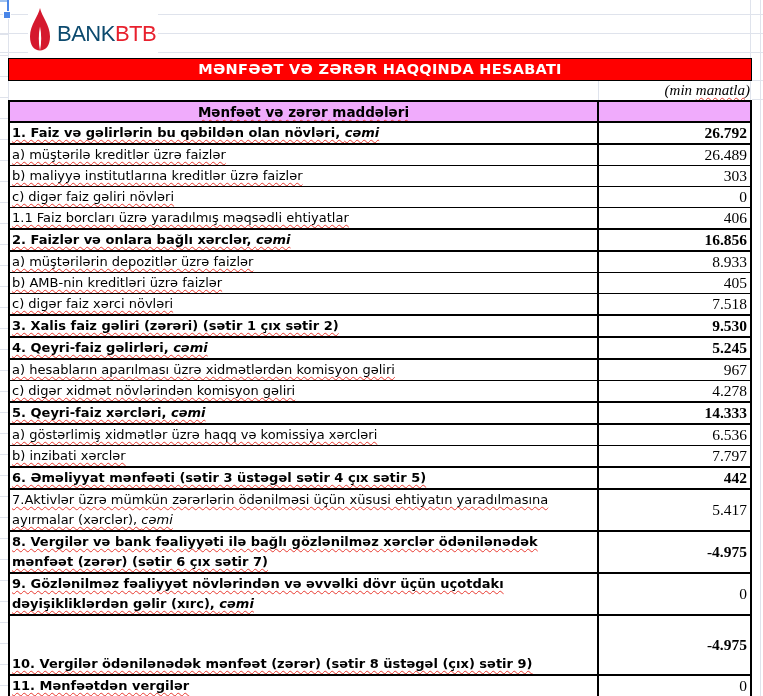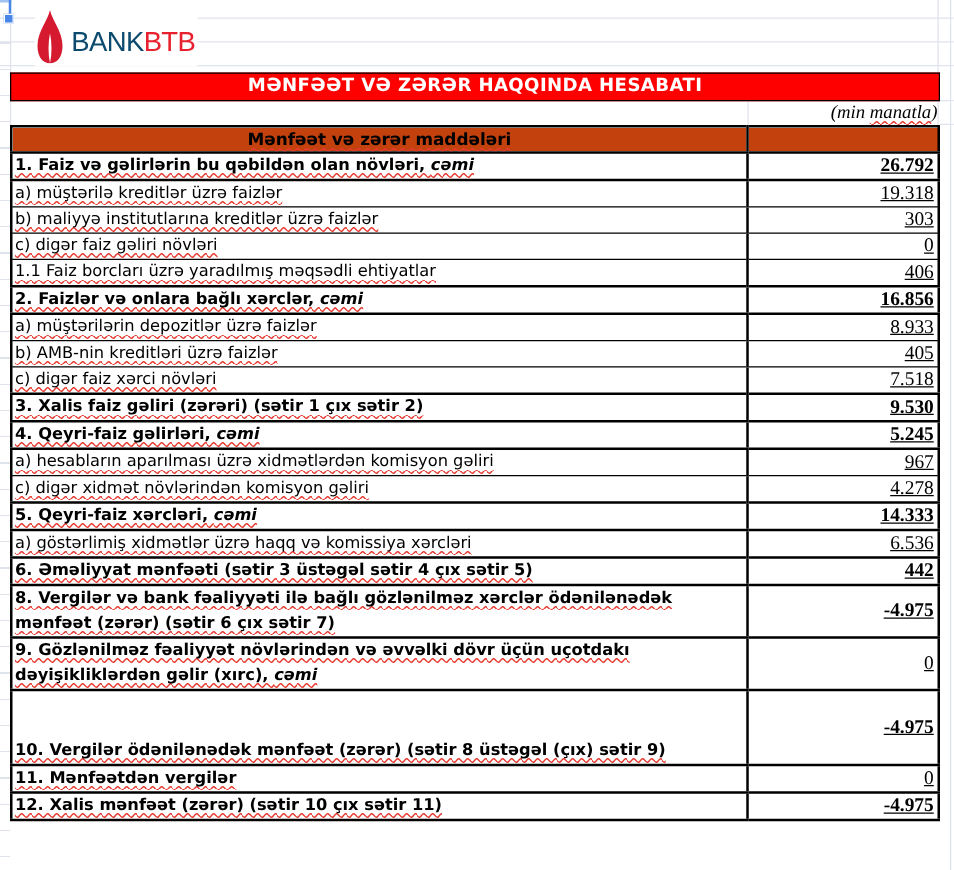--- a/index.html
+++ b/index.html
@@ -39,26 +39,26 @@
            text-align:right; font-family:"Liberation Serif", serif;
            font-style:italic; font-size:15px; }
 
   
   table.pl { position:absolute; left:8px; top:100px; width:742px;
              border-collapse:collapse; table-layout:fixed;
              border:2px solid #000; }
   col.c-lbl { width:589px; }
   col.c-val { width:153px; }
   .pl th, .pl td { border:1px solid #000; overflow:hidden; }
-  .pl th { background:#c2410c; font-size:13.5px; font-weight:bold;
+  .pl th { background:#f0abfc; font-size:13.5px; font-weight:bold;
            text-align:center; height:21px; border-bottom-width:2px; }
   .pl td { font-size:13px; line-height:20px; vertical-align:middle; }
   td.lbl { padding:0 2px; }
   td.val { font-family:"Liberation Serif", serif; font-size:15.5px;
-           text-align:right; padding:0 3px; border-left-width:2px;text-decoration:underline; }
+           text-align:right; padding:0 3px; border-left-width:2px; }
   th.val-h { border-left-width:2px; }
   tr.r    { height:21px; }
   tr.dbl  { height:42px; }
   tr.tall { height:60px; }
   tr.sec td { border-top-width:2px; border-bottom-width:2px;margin-top:28px; }
   tr.sec td.lbl { font-weight:bold; }
   td.vb { font-weight:bold; }
   td.bottom { vertical-align:bottom; }
   .it { font-style:italic; }
   
@@ -110,21 +110,21 @@
       <th class="val-h"></th>
     </tr>
   </thead>
   <tbody>
     <tr class="r sec">
       <td class="lbl"><span class="sq">1. Faiz və gəlirlərin bu qəbildən olan növləri, </span><span class="sq it">cəmi</span></td>
       <td class="val vb">26.792</td>
     </tr>
     <tr class="r">
       <td class="lbl"><span class="sq">a) müştərilə kreditlər üzrə faizlər</span><span class="sq it"></span></td>
-      <td class="val">19.318</td>
+      <td class="val">26.489</td>
     </tr>
     <tr class="r">
       <td class="lbl"><span class="sq">b) maliyyə institutlarına kreditlər üzrə faizlər</span><span class="sq it"></span></td>
       <td class="val">303</td>
     </tr>
     <tr class="r">
       <td class="lbl"><span class="sq">c) digər faiz gəliri növləri</span><span class="sq it"></span></td>
       <td class="val">0</td>
     </tr>
     <tr class="r">
@@ -164,23 +164,31 @@
       <td class="val">4.278</td>
     </tr>
     <tr class="r sec">
       <td class="lbl"><span class="sq">5. Qeyri-faiz xərcləri, </span><span class="sq it">cəmi</span></td>
       <td class="val vb">14.333</td>
     </tr>
     <tr class="r">
       <td class="lbl"><span class="sq">a) göstərlimiş xidmətlər üzrə haqq və komissiya xərcləri</span><span class="sq it"></span></td>
       <td class="val">6.536</td>
     </tr>
+    <tr class="r">
+      <td class="lbl"><span class="sq">b) inzibati xərclər</span><span class="sq it"></span></td>
+      <td class="val">7.797</td>
+    </tr>
     <tr class="r sec">
       <td class="lbl"><span class="sq">6. Əməliyyat mənfəəti (sətir 3 üstəgəl sətir 4 çıx sətir 5)</span><span class="sq it"></span></td>
       <td class="val vb">442</td>
+    </tr>
+    <tr class="dbl">
+      <td class="lbl"><span class="sq">7.Aktivlər üzrə mümkün zərərlərin ödənilməsi üçün xüsusi ehtiyatın yaradılmasına ayırmalar (xərclər), </span><span class="sq it">cəmi</span></td>
+      <td class="val">5.417</td>
     </tr>
     <tr class="dbl sec">
       <td class="lbl"><span class="sq">8. Vergilər və bank fəaliyyəti ilə bağlı gözlənilməz xərclər ödənilənədək mənfəət (zərər) (sətir 6 çıx sətir 7)</span><span class="sq it"></span></td>
       <td class="val vb">-4.975</td>
     </tr>
     <tr class="dbl sec">
       <td class="lbl"><span class="sq">9. Gözlənilməz fəaliyyət növlərindən və əvvəlki dövr üçün uçotdakı dəyişikliklərdən gəlir (xırc), </span><span class="sq it">cəmi</span></td>
       <td class="val">0</td>
     </tr>
     <tr class="tall sec">

